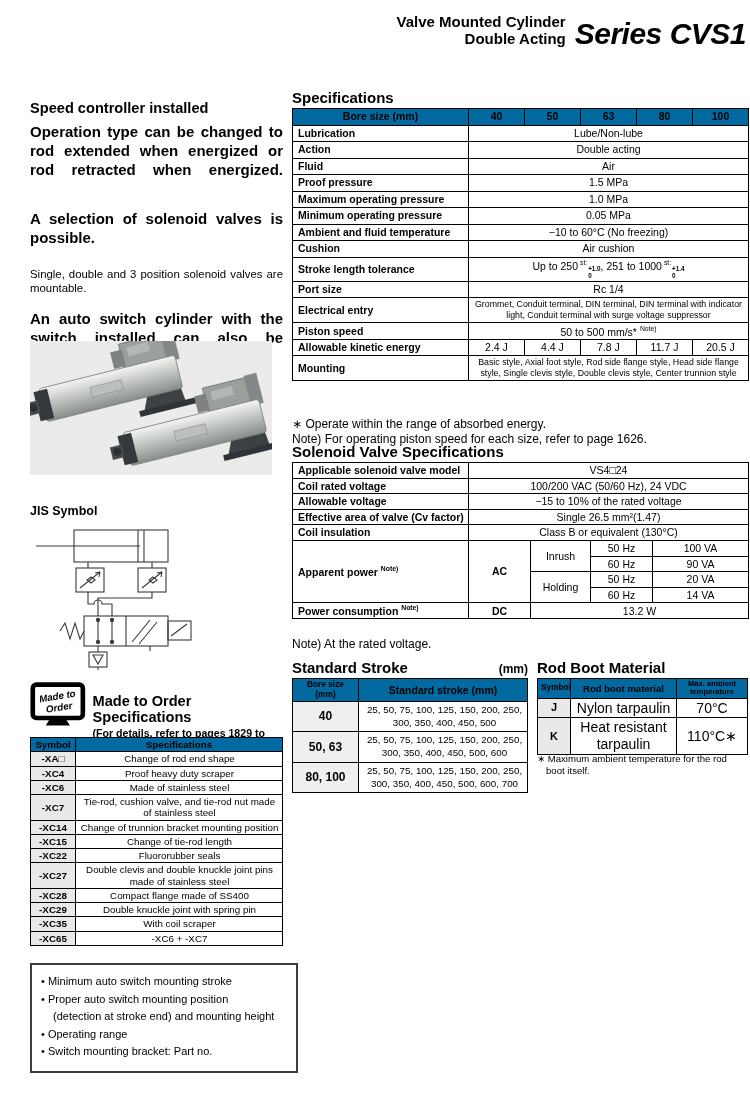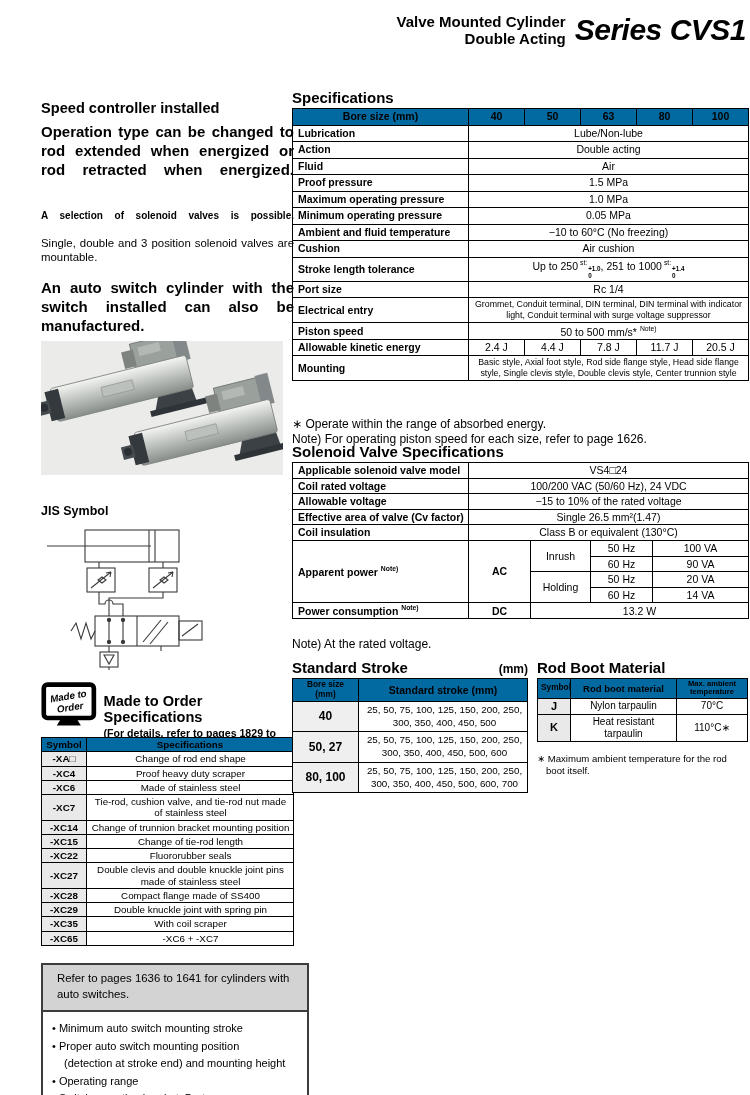--- a/index.html
+++ b/index.html
@@ -1,26 +1,26 @@
 <!DOCTYPE html>
 <html><head>
 <meta charset="utf-8">
 <style>
   * { margin:0; padding:0; box-sizing:border-box; }
   html,body { background:#fff; }
   body { font-family:"Liberation Sans","DejaVu Sans",sans-serif; color:#000; }
   #page { position:relative; width:750px; height:1095px; background:#ffffff; overflow:hidden; }
 
   
-  #title-block { position:absolute; top:13px; right:4px; display:flex; align-items:center; }
+  #title-block { position:absolute; top:13px; right:4px; display:flex; align-items:flex-end; }
   .tlines { text-align:right; font-weight:bold; font-size:15px; line-height:1.15; }
   .series { font-style:italic; font-weight:bold; font-size:30px; line-height:0.92; margin-left:9px; letter-spacing:-0.5px; }
 
   
-  #left  { position:absolute; left:30px; top:0; width:253px; height:1019px;margin-left:11px; }
+  #left  { position:absolute; left:30px; top:0; width:253px; height:1019px; }
   #right { position:absolute; left:292px; top:0; width:456px; height:1095px; }
   .abs { position:absolute; }
 
   .sec-title { font-weight:bold; font-size:15px; }
 
   
   .f-head { font-weight:bold; font-size:14.6px; line-height:1.25; text-align:justify; }
   .f-head:after { content:""; display:inline-block; width:100%; }
   .f-h1 { font-weight:bold; font-size:14.6px; }
   .f-body { font-size:11.4px; line-height:1.18; text-align:justify; margin-top:2px; }
@@ -48,21 +48,21 @@
 
   
   .t-ss td { height:15px; }
   .t-ss .bore { font-weight:bold; font-size:12px; background:#efefef; }
   .t-ss .stroke { text-align:center; padding:2px 4px 2px 7px; font-size:9.8px; line-height:1.3; }
   .t-ss .hd-bore { font-size:8.3px; }
   .ss-titlebar { display:flex; justify-content:space-between; align-items:flex-end; width:236px; }
   .unit { font-size:12px; font-weight:bold; }
 
   
-  .t-rb td { height:14.5px; font-size:10px; }
+  .t-rb td { height:14.5px; font-size:14px; }
   .t-rb .hd2 { font-size:7.6px; line-height:1.1; }
   .rb-note { font-size:9.6px; line-height:1.25; padding-left:9px; text-indent:-9px; margin-top:11px; }
 
   
   .mto-hd { display:flex; align-items:flex-start; }
   .mto-hd-text { margin-left:5px; padding-top:13px; }
   .mto-title { font-weight:bold; font-size:14.6px; line-height:1.1; }
   .mto-sub { font-weight:bold; font-size:10.6px; margin-top:2px; }
 
   
@@ -85,21 +85,21 @@
       <div>Double Acting</div>
     </div>
     <div class="series">Series CVS1</div>
   </div>
 
   <div id="left">
 
     <div class="abs" style="top:100px; width:253px">
       <div class="f-h1">Speed controller installed</div>
       <div class="f-head mt6" style="font-size:15px; line-height:1.27;">Operation type can be changed to rod extended when energized or rod retracted when energized.</div>
-      <div class="f-head mt12" style="font-size:10px; line-height:1.25;">A selection of solenoid valves is possible.</div>
+      <div class="f-head mt12" style="font-size:15px; line-height:1.25;">A selection of solenoid valves is possible.</div>
       <div class="f-body">Single, double and 3 position solenoid valves are mountable.</div>
       <div class="f-head mt14" style="font-size:15px; line-height:1.27;">An auto switch cylinder with the switch installed can also be manufactured.</div>
     </div>
 
     <div class="abs" style="top:341px; left:0">
       <svg width="242" height="134" viewBox="0 0 242 134">
         <rect width="242" height="134" fill="#ebece9"></rect>
         <defs>
           <linearGradient id="tube" x1="0" y1="0" x2="0" y2="1">
             <stop offset="0" stop-color="#f4f5f2"></stop>
@@ -232,21 +232,20 @@
             <td class="spec-c">With coil scraper</td>
           </tr>
       <tr>
             <td class="symcell">-XC65</td>
             <td class="spec-c">-XC6 + -XC7</td>
           </tr>
     </tbody>
       </table>
 
     <div class="abs asw" style="top:963px">
-      <div class="asw-header">Refer to pages 1636 to 1641 for cylinders with auto switches.</div>
       <div class="asw-body">
         <div class="asw-line">• Minimum auto switch mounting stroke</div>
         <div class="asw-line">• Proper auto switch mounting position</div>
         <div class="asw-line cont">(detection at stroke end) and mounting height</div>
         <div class="asw-line">• Operating range</div>
         <div class="asw-line">• Switch mounting bracket: Part no.</div>
       </div>
     </div>
 
   </div>
@@ -422,21 +421,21 @@
       <tbody>
           <tr>
         <td class="ghdr hd-bore">Bore size (mm)</td>
         <td class="ghdr">Standard stroke (mm)</td>
       </tr>
       <tr>
             <td class="bore">40</td>
             <td class="stroke">25, 50, 75, 100, 125, 150, 200, 250, 300, 350, 400, 450, 500</td>
           </tr>
       <tr>
-            <td class="bore">50, 27</td>
+            <td class="bore">50, 63</td>
             <td class="stroke">25, 50, 75, 100, 125, 150, 200, 250, 300, 350, 400, 450, 500, 600</td>
           </tr>
       <tr>
             <td class="bore">80, 100</td>
             <td class="stroke">25, 50, 75, 100, 125, 150, 200, 250, 300, 350, 400, 450, 500, 600, 700</td>
           </tr>
     </tbody>
       </table>
 
     <div class="abs sec-title" style="top:659px; left:245px">Rod Boot Material</div>

